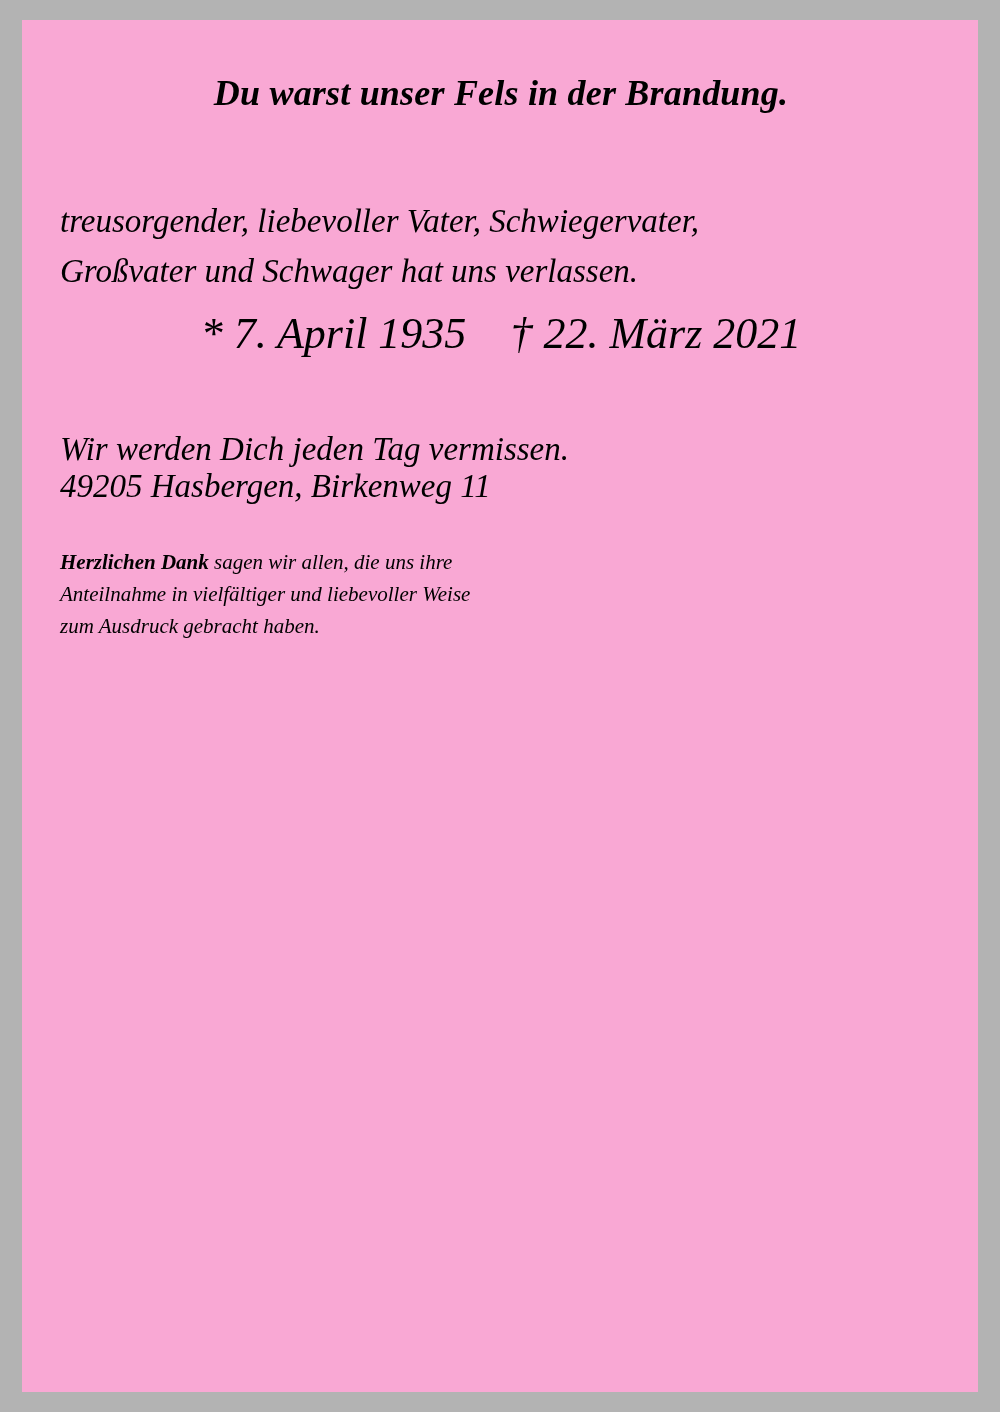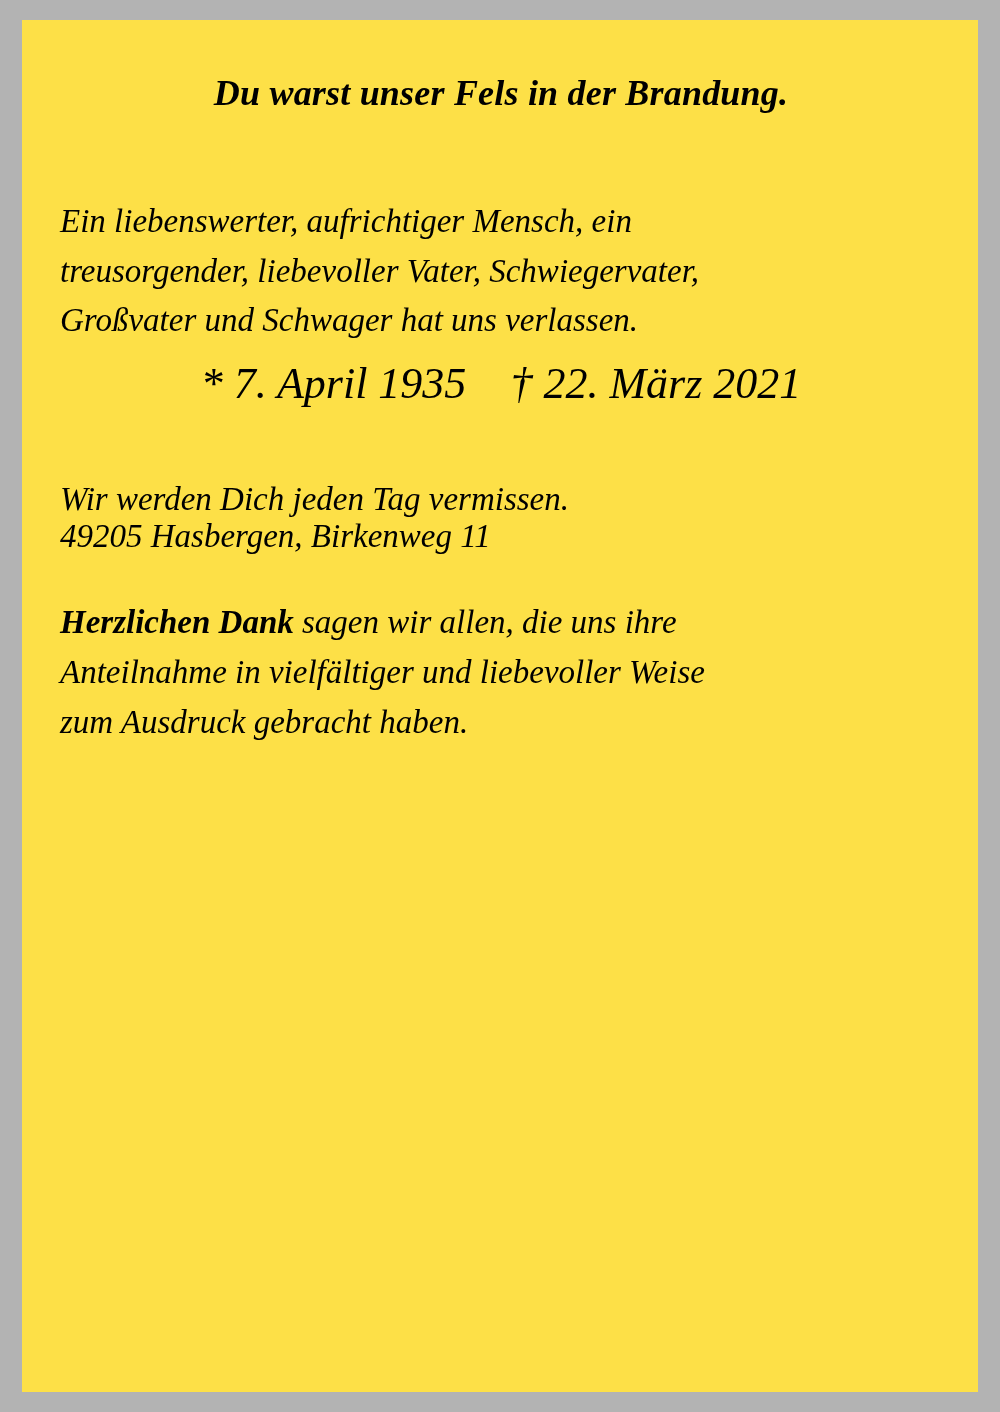--- a/index.html
+++ b/index.html
@@ -12,21 +12,21 @@
     height: 1412px;
     overflow: hidden;
     font-family: "Liberation Serif", serif;
   }
   .page {
     position: absolute;
     left: 22px;
     top: 20px;
     width: 956px;
     height: 1372px;
-    background: #fde047;
+    background: #f9a8d4;
     box-sizing: border-box;
     padding: 16px;
   }
   .inner {
     position: absolute;
     left: 38px;
     top: 0;
     width: 882px;
     height: 100%;
   }
@@ -86,42 +86,41 @@
     color: #000;
   }
   .address {
     font-style: italic;
     font-size: 33px;
     color: #000;
   }
   .thanks {
     margin-top: 42px;
     font-style: italic;
-    font-size: 33px;
+    font-size: 21px;
     line-height: 1.52;
     text-align: justify;
     color: #000;
   }
   .thanks .bold {
     font-weight: bold;
   }
   .thanks .last {
     text-align: left;
   }
 </style>
 </head>
 <body>
 
 <div class="page">
   <div class="inner">
 
     <div class="headline">Du warst unser Fels in der Brandung.</div>
 
     <div class="intro">
-      <div>Ein liebenswerter, aufrichtiger Mensch, ein</div>
       <div>treusorgender, liebevoller Vater, Schwiegervater,</div>
       <div class="last">Großvater und Schwager hat uns verlassen.</div>
     </div>
 
 
     <div class="dates">
       <span>* 7. April 1935</span>
       <span class="gap"></span>
       <span>† 22. März 2021</span>
     </div>

